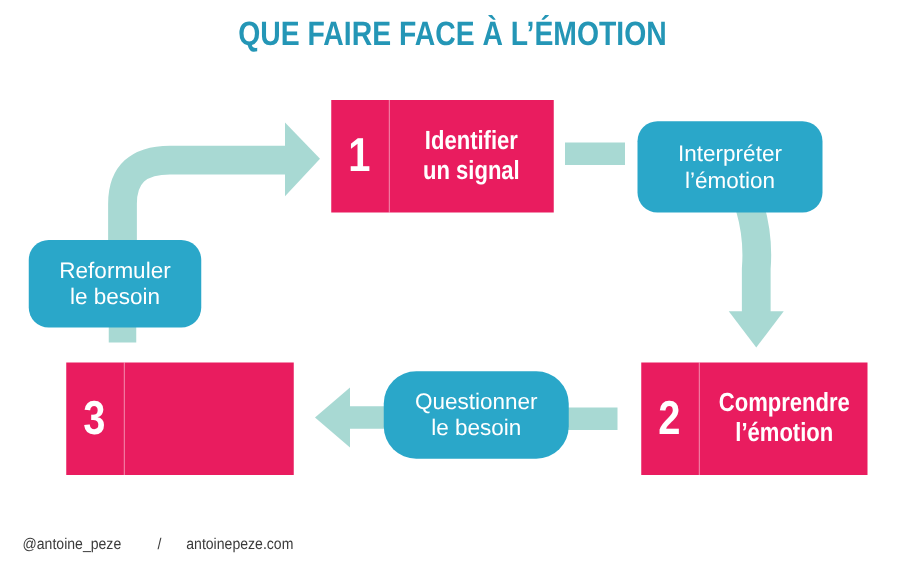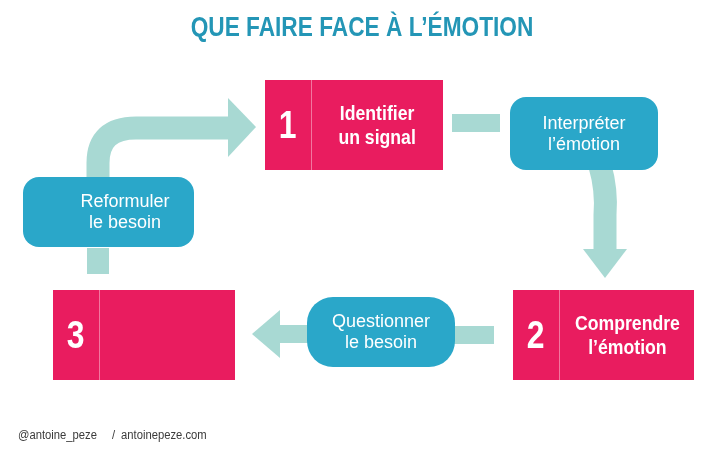--- a/index.html
+++ b/index.html
@@ -51,29 +51,29 @@
     color:#ffffff;
     font-size:18px;line-height:21px;
     z-index:2;
   }
   .footer{
     position:absolute;
     left:18px;top:428px;
     font-size:12.5px;
     color:#3b3b3b;
     display:flex;
-    gap:6px;
+    gap:20px;
     align-items:baseline;
   }
   #step1{left:265px;top:80px;width:178px;height:90px;}
   #step2{left:513px;top:290px;width:181px;height:90px;}
   #step3{left:53px;top:290px;width:182px;height:90px;}
   #action-interpreter{left:490px;top:97px;width:148px;height:73px;margin-left:20px;}
   #action-questionner{left:307px;top:297px;width:148px;height:70px;border-radius:26px;}
-  #action-reformuler{left:23px;top:177px;width:138px;height:70px;padding-left:33px;}
+  #action-reformuler{left:23px;top:192px;width:138px;height:70px;}
 </style>
 </head>
 <body>
 
 <div id="canvas">
 
   <div class="title">
     <span class="condensed">QUE FAIRE FACE À L’ÉMOTION</span>
   </div>
 

